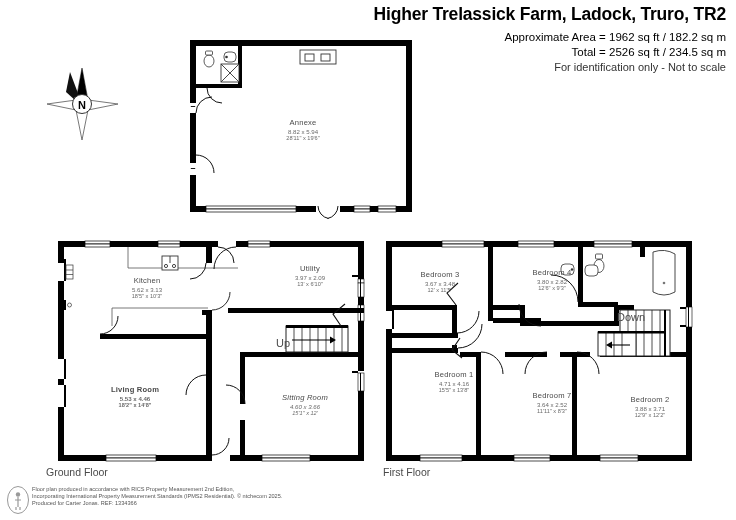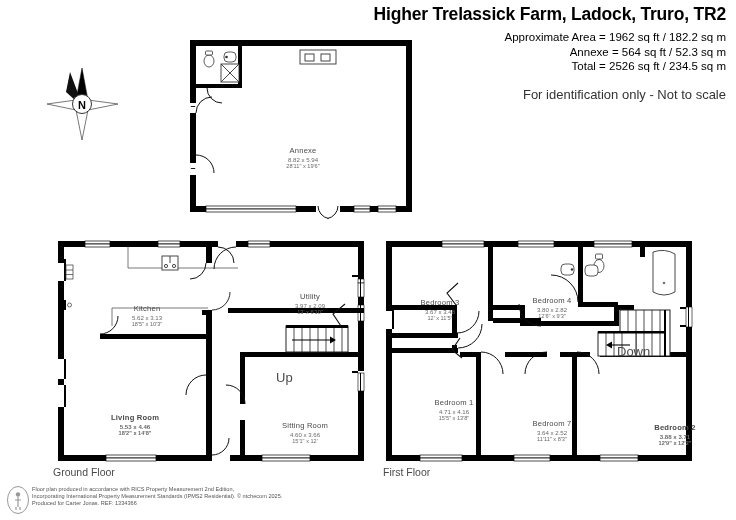--- a/index.html
+++ b/index.html
@@ -5,37 +5,36 @@
   html,body{margin:0;padding:0;}
   body{
     width:736px;height:520px;background:#ffffff;
     font-family:"Liberation Sans", sans-serif;
     color:#000;position:relative;overflow:hidden;
   }
   #plan{position:absolute;left:0;top:0;width:736px;height:520px;}
   .hdr{position:absolute;right:10px;top:4px;text-align:right;}
   .hdr .title{font-size:17.5px;font-weight:bold;letter-spacing:-0.2px;white-space:nowrap;padding-left:15px;}
   .hdr .area{font-size:11.5px;margin-top:5px;line-height:14.5px;color:#000;text-align:right;}
-  .hdr .disc{font-size:13px;margin-top:13px;color:#333;}
+  .hdr .disc{font-size:11px;margin-top:2px;color:#333;}
   .floorlabel{position:absolute;font-size:10.5px;color:#4a4a4a;}
   .footer{position:absolute;left:32px;top:486px;font-size:5.6px;line-height:7.2px;color:#555;white-space:nowrap;}
   .roomlbl{position:absolute;text-align:center;color:#555;pointer-events:none;}
-  .roomlbl .nm{font-size:7.6px;color:#4a4a4a;letter-spacing:.2px;margin-top:28px;}
+  .roomlbl .nm{font-size:7.6px;color:#4a4a4a;letter-spacing:.2px;}
   .roomlbl .d1{font-size:6.1px;color:#6a6a6a;margin-top:1px;}
   .roomlbl .d2{font-size:5.6px;color:#6a6a6a;margin-top:0px;}
-  .stairlbl{position:absolute;font-size:13px;color:#4a4a4a;margin-top:33px;}
+  .stairlbl{position:absolute;font-size:11px;color:#4a4a4a;}
 </style>
 </head>
 <body>
 
 <div class="hdr">
   <div class="title">Higher Trelassick Farm, Ladock, Truro, TR2</div>
   <div class="area">
     <div>Approximate Area = 1962 sq ft / 182.2 sq m</div>
-    <div>Annexe = 564 sq ft / 52.3 sq m</div>
     <div>Total = 2526 sq ft / 234.5 sq m</div>
   </div>
   <div class="disc">For identification only - Not to scale</div>
 </div>
 
 <svg id="plan" viewBox="0 0 736 520">
   <g fill="#000" stroke="none">
 
     <g>
       <polygon points="82,68 88,100 118,104 88,110 82,140 76,110 47,104 76,100" fill="#ffffff" stroke="#555" stroke-width="0.8"></polygon>
@@ -347,21 +346,21 @@
   <div class="d1">3.97 x 2.09</div>
   <div class="d2">13' x 6'10"</div>
 </div>
 
 <div class="roomlbl" style="left:78px;top:385px;width:114px;font-weight:bold;">
   <div class="nm">Living Room</div>
   <div class="d1">5.53 x 4.46</div>
   <div class="d2">18'2" x 14'8"</div>
 </div>
 
-<div class="roomlbl" style="left:250px;top:393px;width:110px;">
+<div class="roomlbl" style="left:250px;top:393px;width:110px;font-style:italic;">
   <div class="nm">Sitting Room</div>
   <div class="d1">4.60 x 3.66</div>
   <div class="d2">15'1" x 12'</div>
 </div>
 
 <div class="roomlbl" style="left:392px;top:270px;width:96px;">
   <div class="nm">Bedroom 3</div>
   <div class="d1">3.67 x 3.48</div>
   <div class="d2">12' x 11'5"</div>
 </div>
@@ -377,30 +376,30 @@
   <div class="d1">4.71 x 4.16</div>
   <div class="d2">15'5" x 13'8"</div>
 </div>
 
 <div class="roomlbl" style="left:504px;top:391px;width:96px;">
   <div class="nm">Bedroom 7</div>
   <div class="d1">3.64 x 2.52</div>
   <div class="d2">11'11" x 8'3"</div>
 </div>
 
-<div class="roomlbl" style="left:627px;top:395px;width:96px;font-weight:bold;">
+<div class="roomlbl" style="left:602px;top:395px;width:96px;">
   <div class="nm">Bedroom 2</div>
   <div class="d1">3.88 x 3.71</div>
   <div class="d2">12'9" x 12'2"</div>
 </div>
 
 <div class="stairlbl" style="left:276px;top:337px;">Up</div>
 <div class="stairlbl" style="left:617px;top:311px;">Down</div>
 
-<div class="floorlabel" style="left:53px;top:466px;">Ground Floor</div>
+<div class="floorlabel" style="left:46px;top:466px;">Ground Floor</div>
 <div class="floorlabel" style="left:383px;top:466px;text-align:right;">First Floor</div>
 
 <svg style="position:absolute;left:6px;top:486px;width:24px;height:30px;" viewBox="0 0 24 30">
   <ellipse cx="12" cy="14" rx="10.5" ry="13.5" fill="#fff" stroke="#999" stroke-width="1"></ellipse>
   <circle cx="12" cy="8.5" r="2.2" fill="#999"></circle>
   <path d="M12 11 L12 21 M9 14 L15 14 M10 21 L10 24 M14 21 L14 24" stroke="#999" stroke-width="1.2" fill="none"></path>
 </svg>
 
 <div class="footer">
   <div>Floor plan produced in accordance with RICS Property Measurement 2nd Edition,</div>

